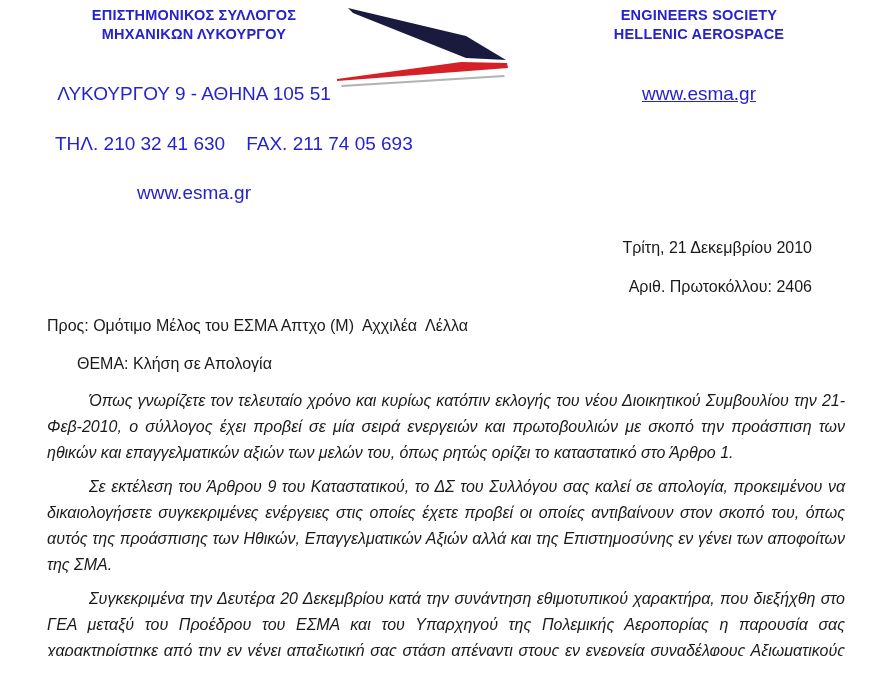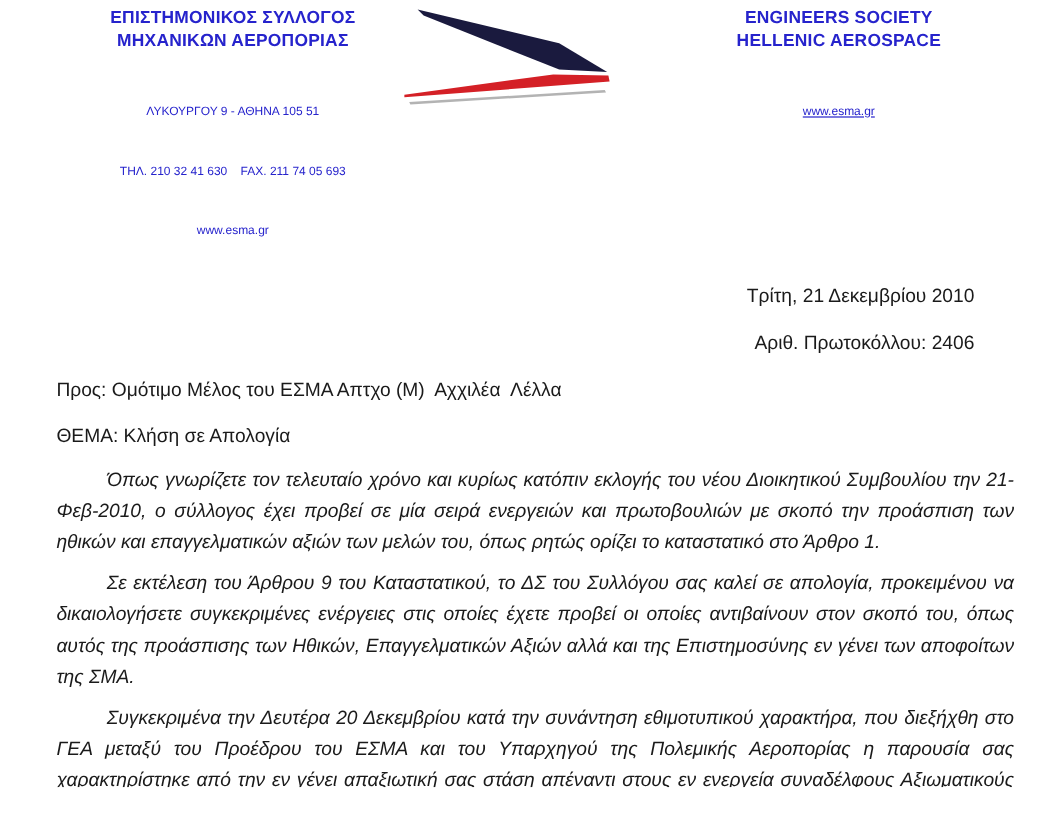--- a/index.html
+++ b/index.html
@@ -19,53 +19,53 @@
     color:var(--body_text);
     overflow:hidden;
     position:relative;
   }
   
   .letterhead{display:flex;padding-top:6px;}
   .head-col{color:var(--header_blue);text-align:center;}
   .head-left{width:333px;padding-left:55px;}
   .head-right{width:376px;}
   .head-title{font-weight:bold;font-size:14.5px;line-height:19px;letter-spacing:.2px;}
-  .head-contact{margin-top:9px;font-size:10px;line-height:16.5px;white-space:pre;}
+  .head-contact{margin-top:9px;font-size:19px;line-height:16.5px;white-space:pre;}
   .site{color:var(--header_blue);cursor:pointer;}
   .underlined{text-decoration:underline;}
   .logo-wrap{width:178px;height:84px;flex:0 0 auto;}
   .logo-wrap svg{display:block;width:178px;height:84px;}
   
   .letter-body{
     padding:0 42px 0 47px;
     font-size:16px;line-height:26px;
   }
   .meta-block{text-align:right;padding-right:33px;}
   .meta-block p{margin:0 0 13px;}
   .line{white-space:pre-wrap;}
   .to-line{margin-bottom:12px;}
-  .subject-line{margin-bottom:11px;}
+  .subject-line{margin-bottom:11px;margin-left:30px;}
   .para{
     text-align:justify;
     text-indent:42px;
     margin-bottom:8px;
     font-style:italic;
   }
 </style>
 </head>
 <body>
 
 <div class="page">
 
   <header class="letterhead">
 
     <div class="head-col head-left">
       <div class="head-title">
         <div>ΕΠΙΣΤΗΜΟΝΙΚΟΣ ΣΥΛΛΟΓΟΣ</div>
-        <div>ΜΗΧΑΝΙΚΩΝ ΑΕΡΟΠΟΡΙΑΣ</div>
+        <div>ΜΗΧΑΝΙΚΩΝ ΛΥΚΟΥΡΓΟΥ</div>
       </div>
       <div class="head-contact">
         <div>ΛΥΚΟΥΡΓΟΥ 9 - ΑΘΗΝΑ 105 51</div>
         <div>ΤΗΛ. 210 32 41 630    FAX. 211 74 05 693</div>
         <div><a class="site">www.esma.gr</a></div>
       </div>
     </div>
 
     <div class="logo-wrap">
       <svg viewBox="0 0 178 84" xmlns="http://www.w3.org/2000/svg">

